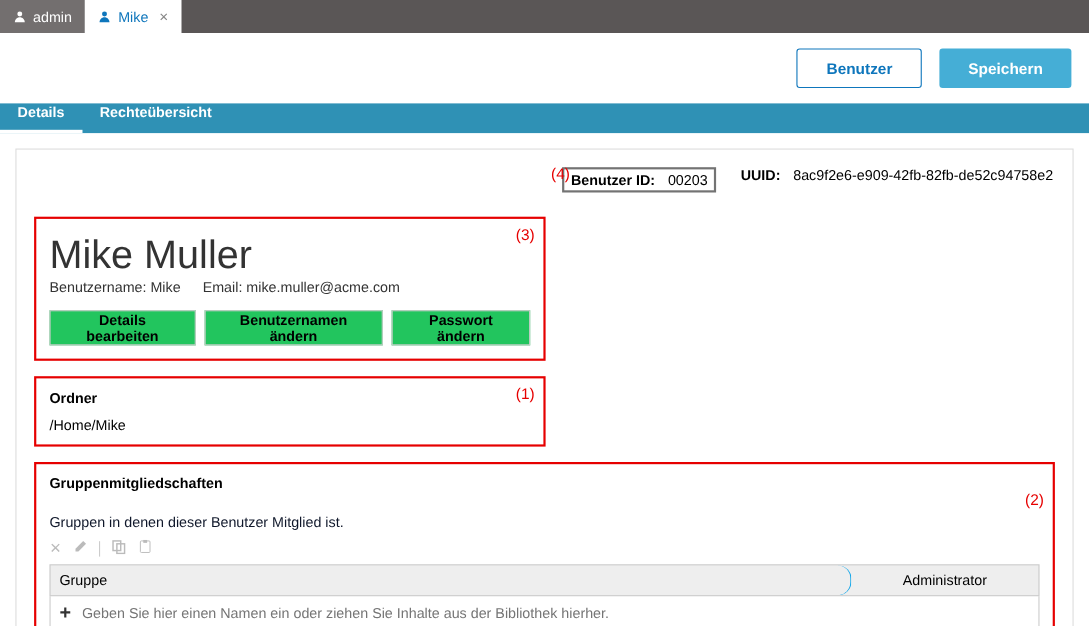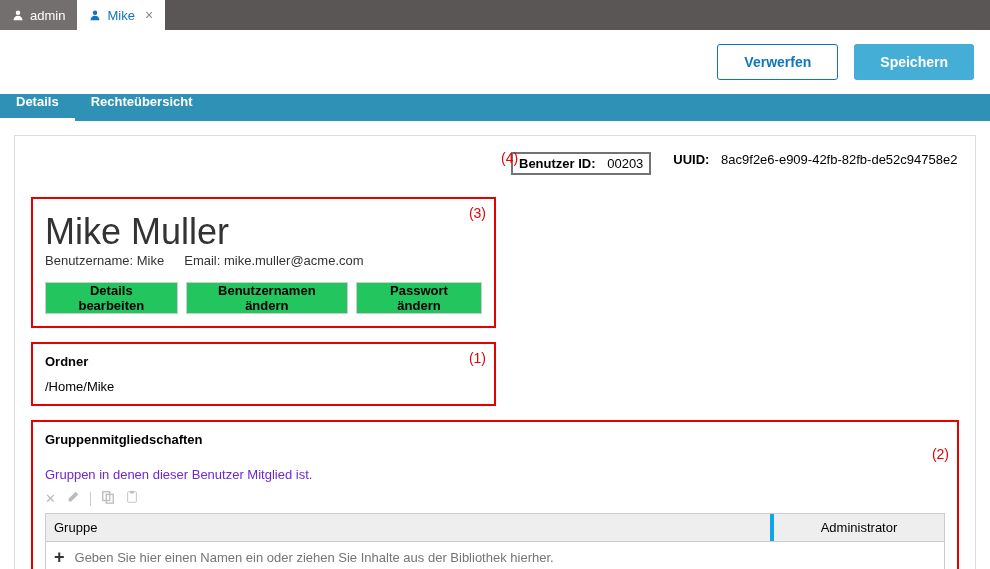--- a/index.html
+++ b/index.html
@@ -43,27 +43,27 @@
   .smallbtn { border: 1px solid #ccc; background: #22c55e; padding: 0 14px; font-size: 13px; font-weight: bold; cursor: pointer; }
   
   
   .folderbox { border: 2px solid #e60000; padding: 10px 12px; width: 465px; margin-top: 14px; position: relative; }
   .folderbox .ttl { font-weight: bold; font-size: 13px; margin-bottom: 10px; }
   .folderbox .val { font-size: 13px; }
   
   
   .groupbox { border: 2px solid #e60000; padding: 10px 12px 28px; margin-top: 14px; position: relative; }
   .groupbox .ttl { font-weight: bold; margin-bottom: 20px; }
-  .groupbox .sub { font-size: 13px; color: #6d28d9; margin-bottom: 8px; }
+  .groupbox .sub { font-size: 13px; color: #0f172a; margin-bottom: 8px; }
   .toolicons { display: flex; gap: 10px; margin-bottom: 6px; color: #bbb; align-items: center; }
   .toolicons span { cursor: pointer; }
   .toolsep { width: 1px; height: 14px; background: #ccc; }
   .gridhead { display: flex; background: #eee; border: 1px solid #ccc; }
   .gridhead .col { padding: 6px 8px; font-size: 13px; }
-  .col-group { flex: 1; border-right: 4px solid #0ea5e9; }
+  .col-group { flex: 1; border-right: 1px solid #0ea5e9; border-radius: 12px; }
   .col-admin { width: 170px; text-align: center; }
   .gridrow { border: 1px solid #ccc; border-top: none; padding: 6px 8px; display: flex; align-items: center; gap: 10px; }
   .plus { font-size: 18px; font-weight: bold; color: #333; line-height: 1; }
   .placeholder input { border: none; outline: none; width: 100%; font-size: 13px; color: #888; }
 </style>
 </head>
 <body>
 
 <div class="tabbar">
   <div class="tab tab-inactive">
@@ -77,21 +77,21 @@
     <svg class="tab-icon" viewBox="0 0 16 16" fill="#0e76bc">
         <circle cx="8" cy="5" r="3"></circle>
         <path d="M2 15c0-3.3 2.7-6 6-6s6 2.7 6 6"></path>
       </svg>
     <span>Mike</span>
     <span class="tab-close">×</span>
   </div>
 </div>
 
 <div class="actionbar">
-  <button class="btn btn-outline">Verwerfen</button>
+  <button class="btn btn-outline">Benutzer</button>
   <button class="btn btn-primary">Speichern</button>
 </div>
 
 <div class="navtabs">
   <div class="navtab active">Details</div>
   <div class="navtab">Rechteübersicht</div>
 </div>
 
 <div class="content">
   <div class="panel">

